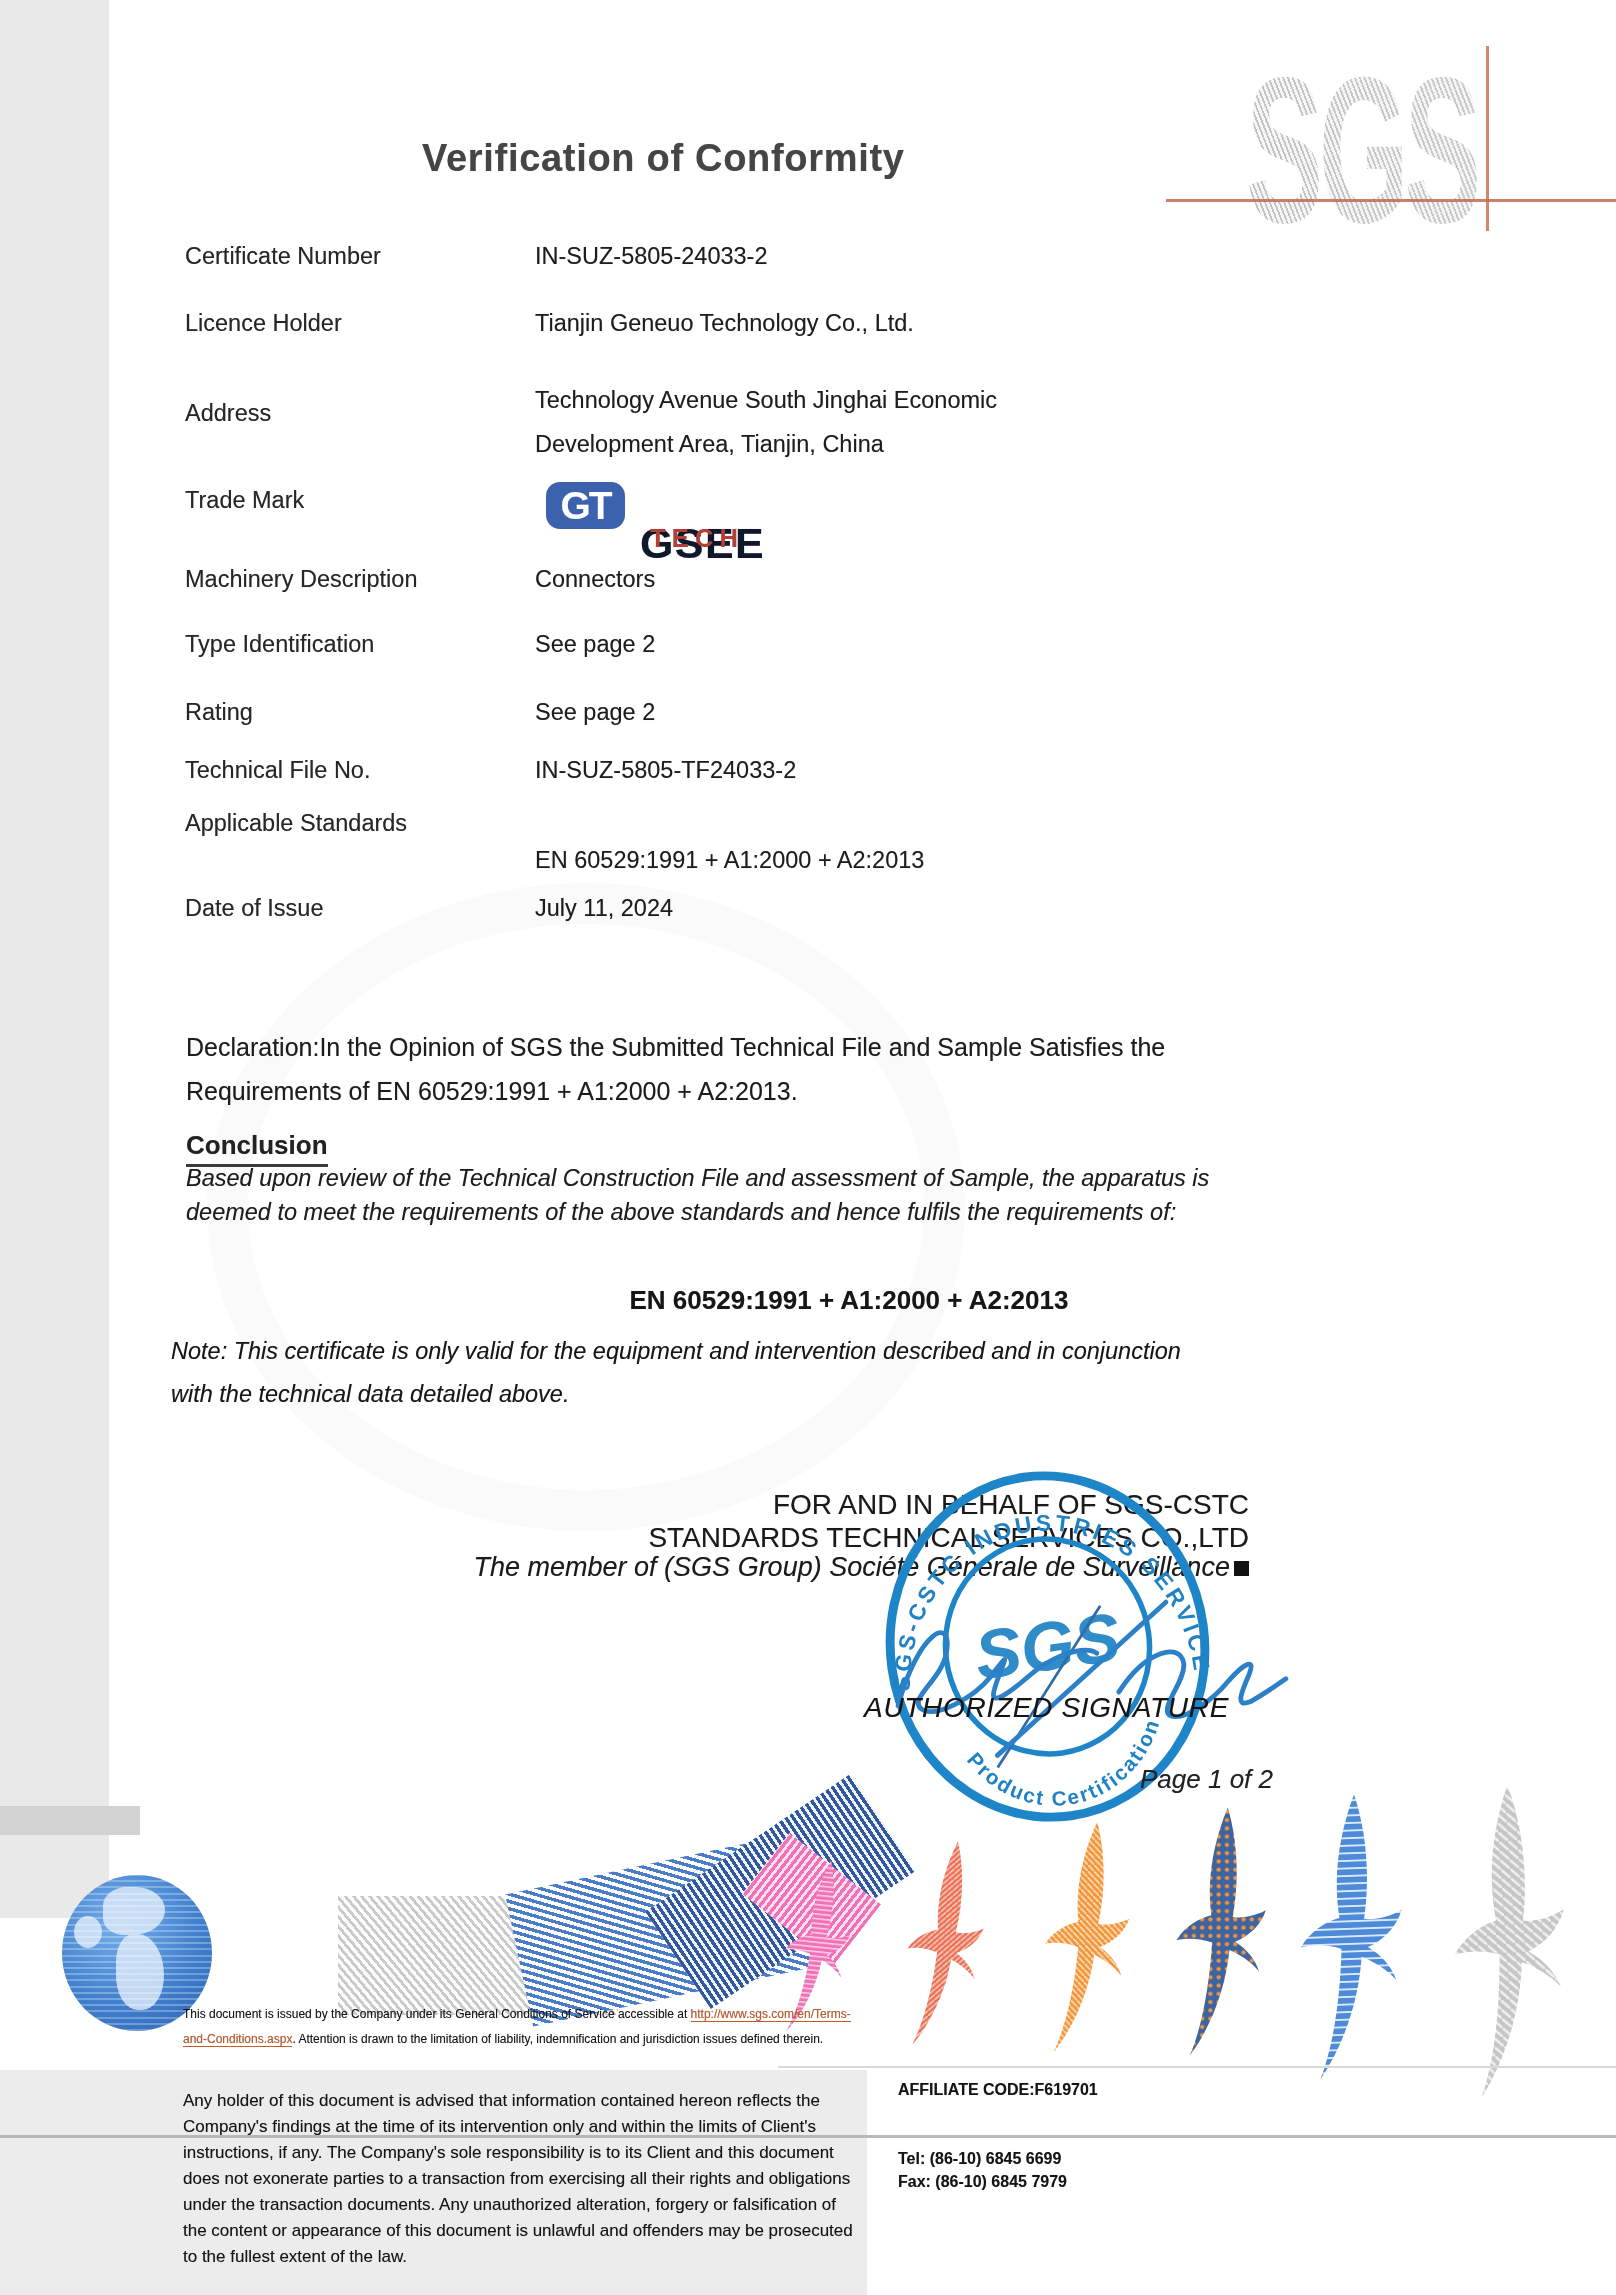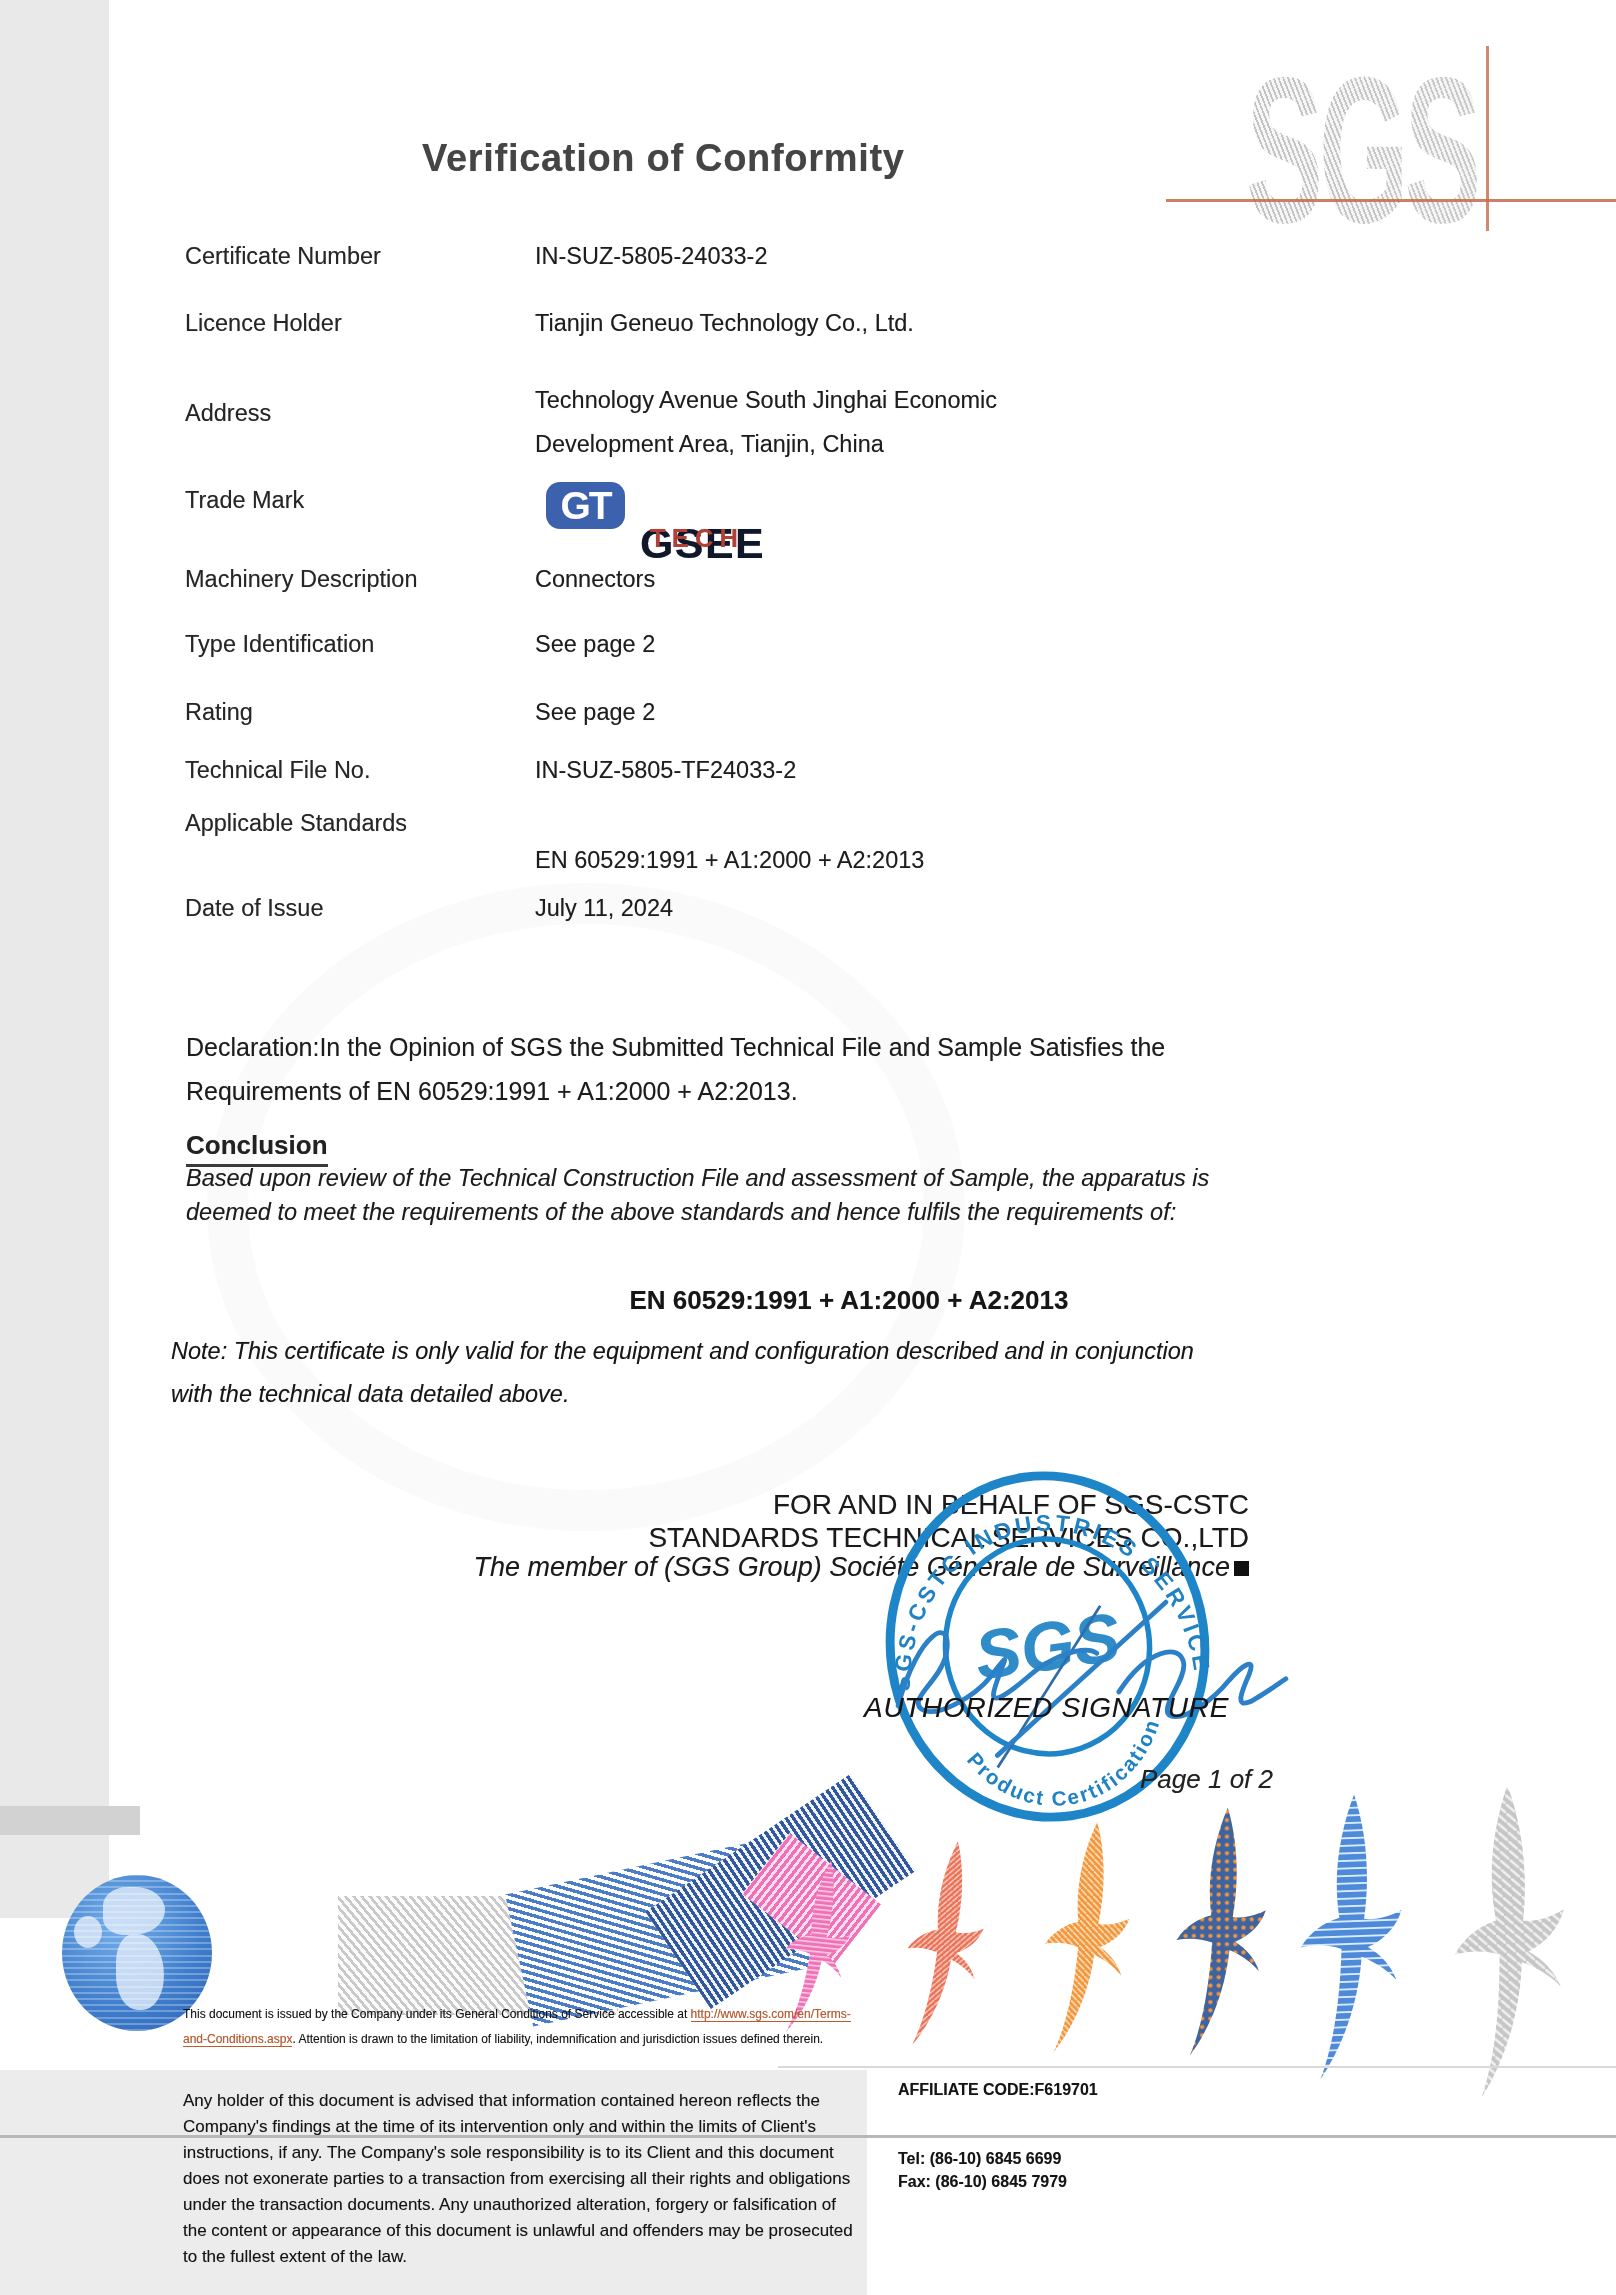--- a/index.html
+++ b/index.html
@@ -139,21 +139,21 @@
 
   <div class="abs flabel t10l scan">Date of Issue</div>
   <div class="abs fvalue t10v scan">July 11, 2024</div>
 
   <div class="abs declaration scan">Declaration:In the Opinion of SGS the Submitted Technical File and Sample Satisfies the Requirements of EN 60529:1991 + A1:2000 + A2:2013.</div>
   <div class="abs conc-head scan">Conclusion</div>
   <div class="abs conc-body scan">Based upon review of the Technical Construction File and assessment of Sample, the apparatus is deemed to meet the requirements of the above standards and hence fulfils the requirements of:</div>
   <div class="abs standard-line scan">EN 60529:1991 + A1:2000 + A2:2013</div>
 
   <div class="abs note">
-    <p class="scan">Note: This certificate is only valid for the equipment and configuration described and in conjunction with the technical data detailed above.</p>
+    <p class="scan">Note: This certificate is only valid for the equipment and intervention described and in conjunction with the technical data detailed above.</p>
   </div>
 
   <div class="abs signoff so1 scan">FOR AND IN BEHALF OF SGS-CSTC</div>
   <div class="abs signoff so2 scan">STANDARDS TECHNICAL SERVICES CO.,LTD</div>
   <div class="abs signoff so3 scan"><span>The member of (SGS Group) Société Générale de Surveillance</span><span class="end-square"></span></div>
 
   <svg class="abs stamp" viewBox="0 0 492 532" width="339" height="367">
     <defs>
       <path id="arcTop" d="M 38 330 A 207 232 0 1 1 452 330" fill="none"></path>
       <path id="arcBot" d="M 96 392 A 163 178 0 0 0 394 392" fill="none"></path>

